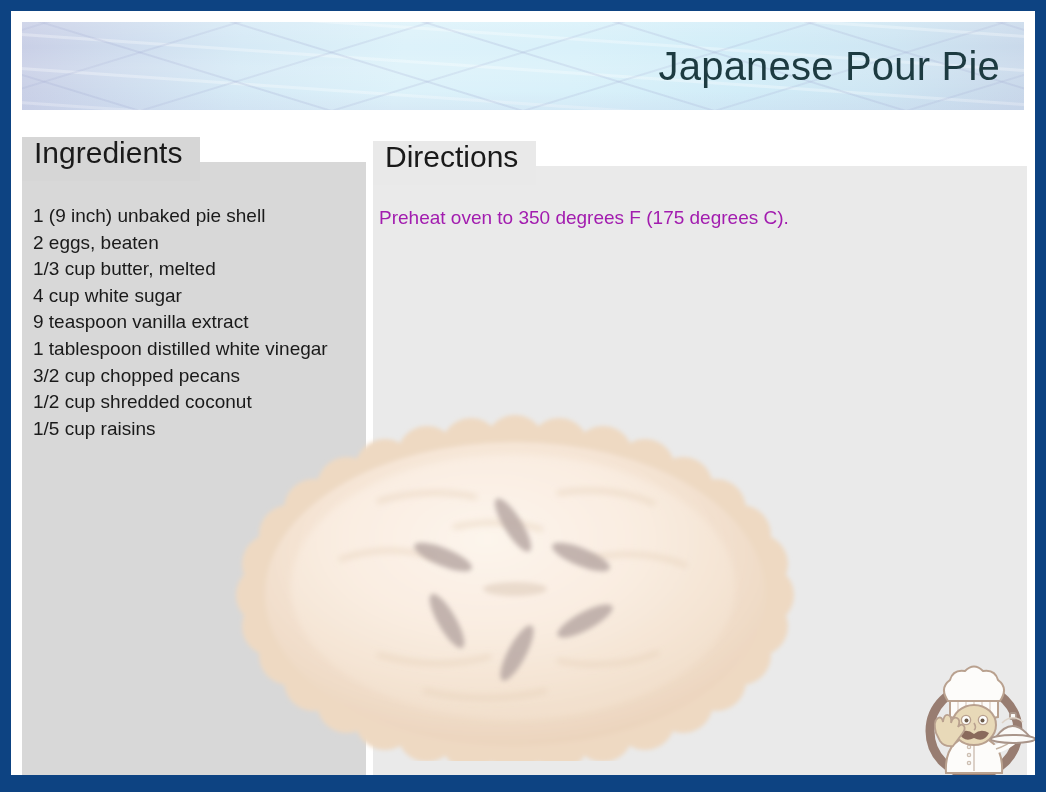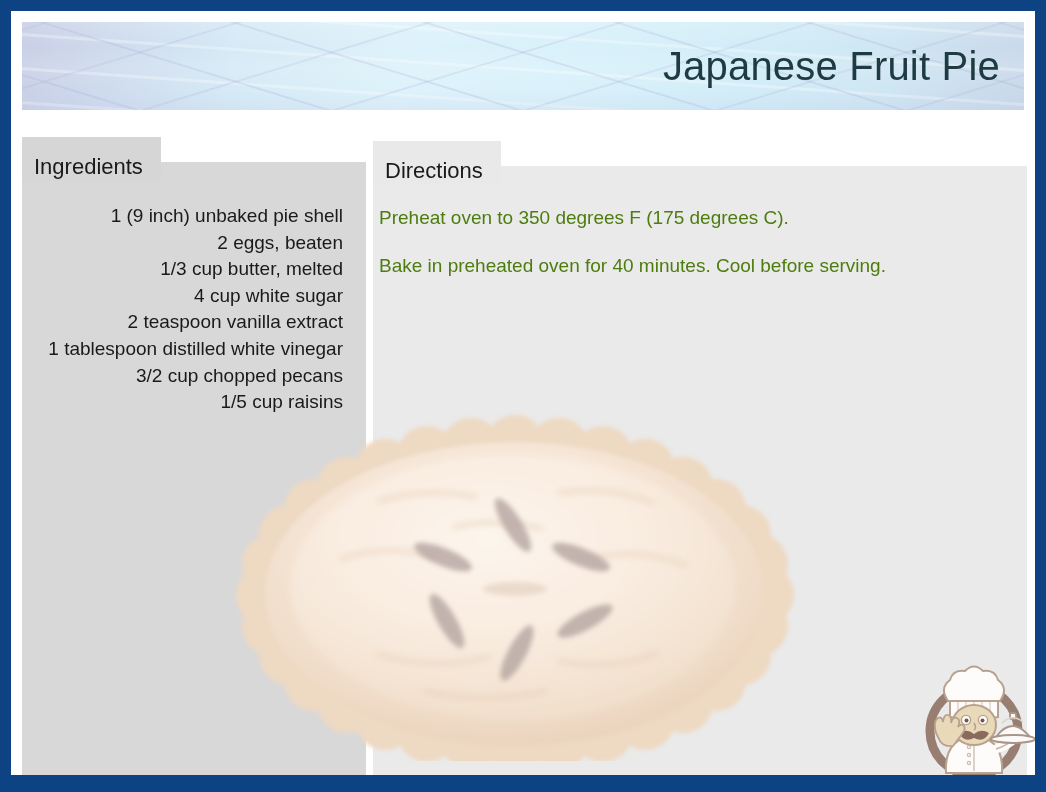--- a/index.html
+++ b/index.html
@@ -116,22 +116,22 @@
     top: 155px;
     width: 654px;
     height: 620px;
     background: #eaeaea;
   }
 
   
   .section-tab {
     position: absolute;
     box-sizing: border-box;
-    padding: 18px 18px 4px 12px;
-    font-size: 22px;
+    padding: 0 18px 4px 12px;
+    font-size: 30px;
     color: #1a1a1a;
     white-space: nowrap;
     line-height: 1.08;
   }
   #ingredients-tab {
     left: 11px;
     top: 126px;
     background: #d6d6d6;
     height: 44px;
   }
@@ -145,34 +145,33 @@
   
   #ingredients-list {
     position: absolute;
     left: 22px;
     top: 192px;
     width: 310px;
     font-size: 19px;
     line-height: 26.6px;
     color: #1a1a1a;
     z-index: 5;
-    text-align: right;
   }
   #ingredients-list .ing-line {
     white-space: normal;
   }
 
   #directions-body {
     position: absolute;
     left: 368px;
     top: 194px;
     width: 650px;
     font-size: 19px;
     line-height: 26.5px;
-    color: #4d7c0f;
+    color: #a21caf;
     z-index: 5;
   }
   #directions-body p {
     margin: 0 0 21px 0;
   }
   #directions-body p:last-child { margin-bottom: 0; }
 
   
   #pie-image {
     position: absolute;
@@ -196,21 +195,21 @@
 </style>
 </head>
 <body>
 
 <div id="card">
   <div id="page">
 
     <div id="banner">
       <div class="lattice"></div>
       <div class="sheen"></div>
-      <div id="recipe-title">Japanese Fruit Pie</div>
+      <div id="recipe-title">Japanese Pour Pie</div>
     </div>
 
     <div class="panel" id="ingredients-panel"></div>
     <div class="panel" id="directions-panel"></div>
 
     <svg id="pie-image" viewBox="0 0 572 352">
       <defs>
         <radialGradient id="crustGrad" cx="46%" cy="36%" r="72%">
           <stop offset="0%" stop-color="#fbf0e4"></stop>
           <stop offset="42%" stop-color="#f7e8da"></stop>
@@ -298,29 +297,29 @@
 
     <div class="section-tab" id="ingredients-tab">Ingredients</div>
 
     <div class="section-tab" id="directions-tab">Directions</div>
 
     <div id="ingredients-list">
       <div class="ing-line">1 (9 inch) unbaked pie shell</div>
       <div class="ing-line">2 eggs, beaten</div>
       <div class="ing-line">1/3 cup butter, melted</div>
       <div class="ing-line">4 cup white sugar</div>
-      <div class="ing-line">2 teaspoon vanilla extract</div>
+      <div class="ing-line">9 teaspoon vanilla extract</div>
       <div class="ing-line">1 tablespoon distilled white vinegar</div>
       <div class="ing-line">3/2 cup chopped pecans</div>
+      <div class="ing-line">1/2 cup shredded coconut</div>
       <div class="ing-line">1/5 cup raisins</div>
     </div>
 
     <div id="directions-body">
       <p>Preheat oven to 350 degrees F (175 degrees C).</p>
-      <p>Bake in preheated oven for 40 minutes. Cool before serving.</p>
     </div>
 
     <svg id="chef-logo" viewBox="0 0 126 126">
 
       <circle cx="60" cy="70" r="44" fill="none" stroke="#8a6a5c" stroke-width="9" stroke-opacity="0.85"></circle>
 
       <g>
         <path d="M34 40 q-9 -13 2 -21 q3 -11 15 -9 q9 -9 18 0 q12 -2 15 9 q11 8 2 21 z" fill="#fdfcfa" stroke="#b9a18f" stroke-width="2"></path>
         <path d="M36 40 h48 v16 q-24 7 -48 0 z" fill="#fdfcfa" stroke="#b9a18f" stroke-width="2"></path>
         <g stroke="#ded2c6" stroke-width="1.4">

